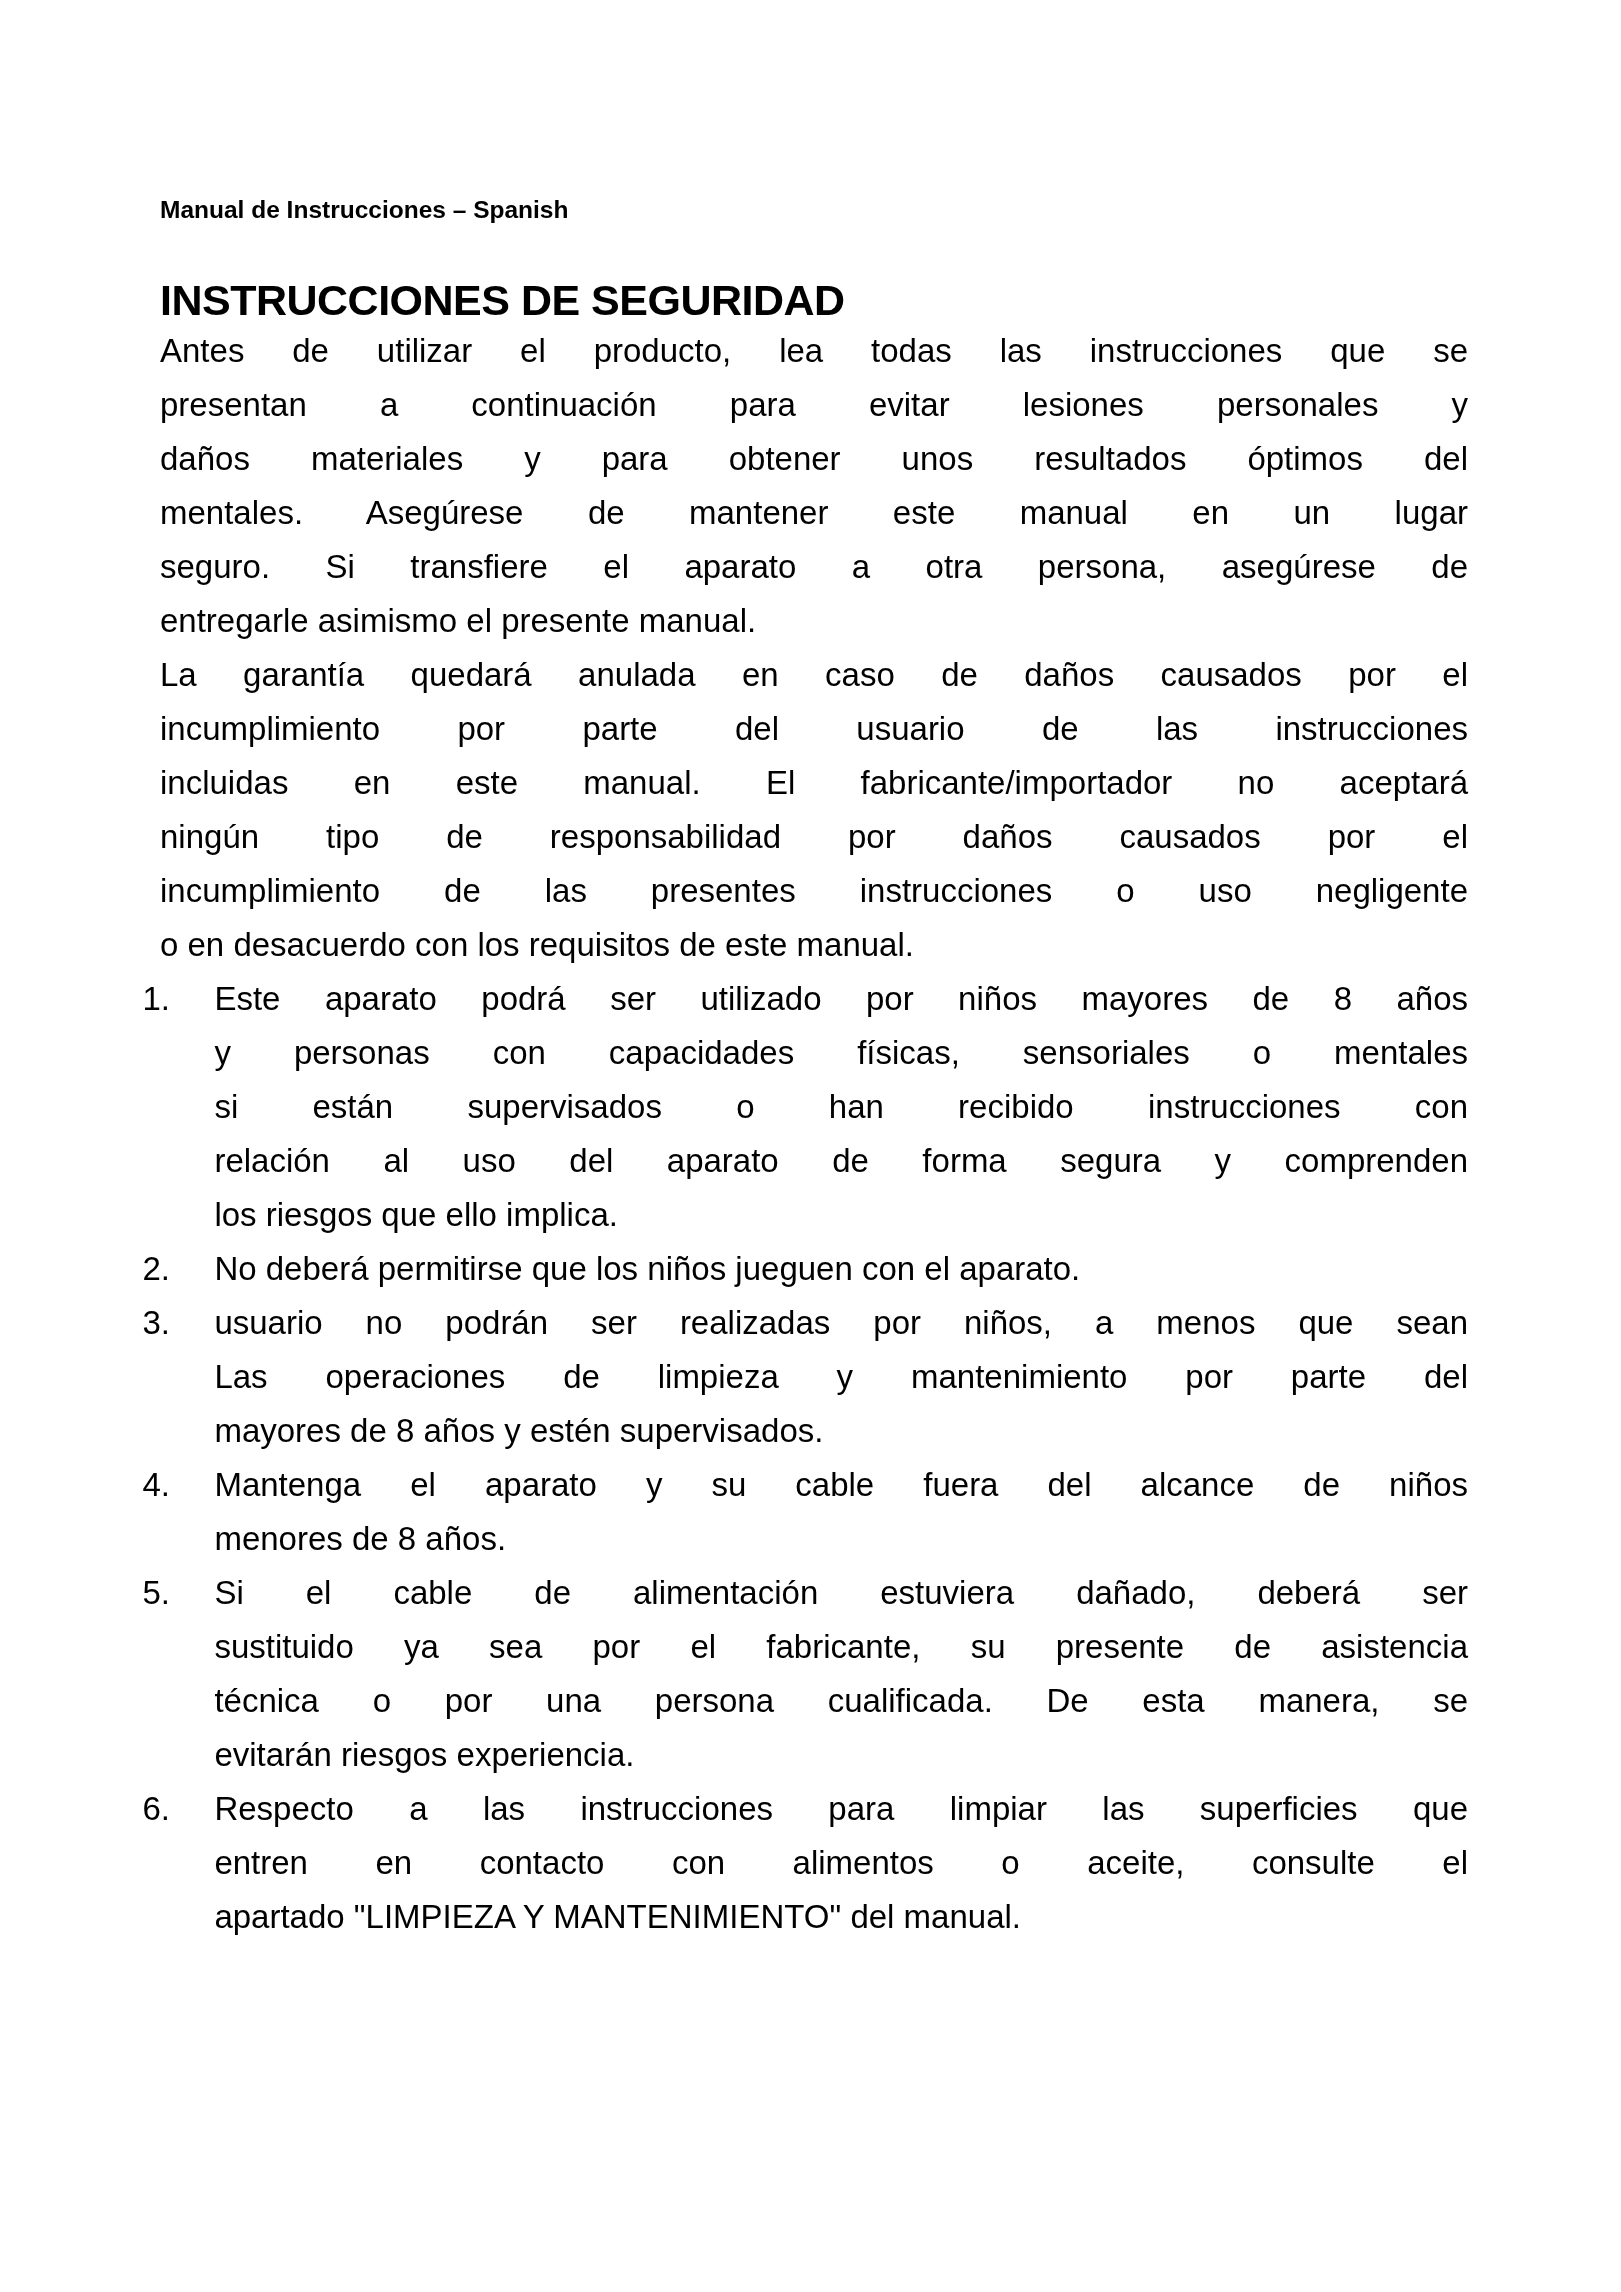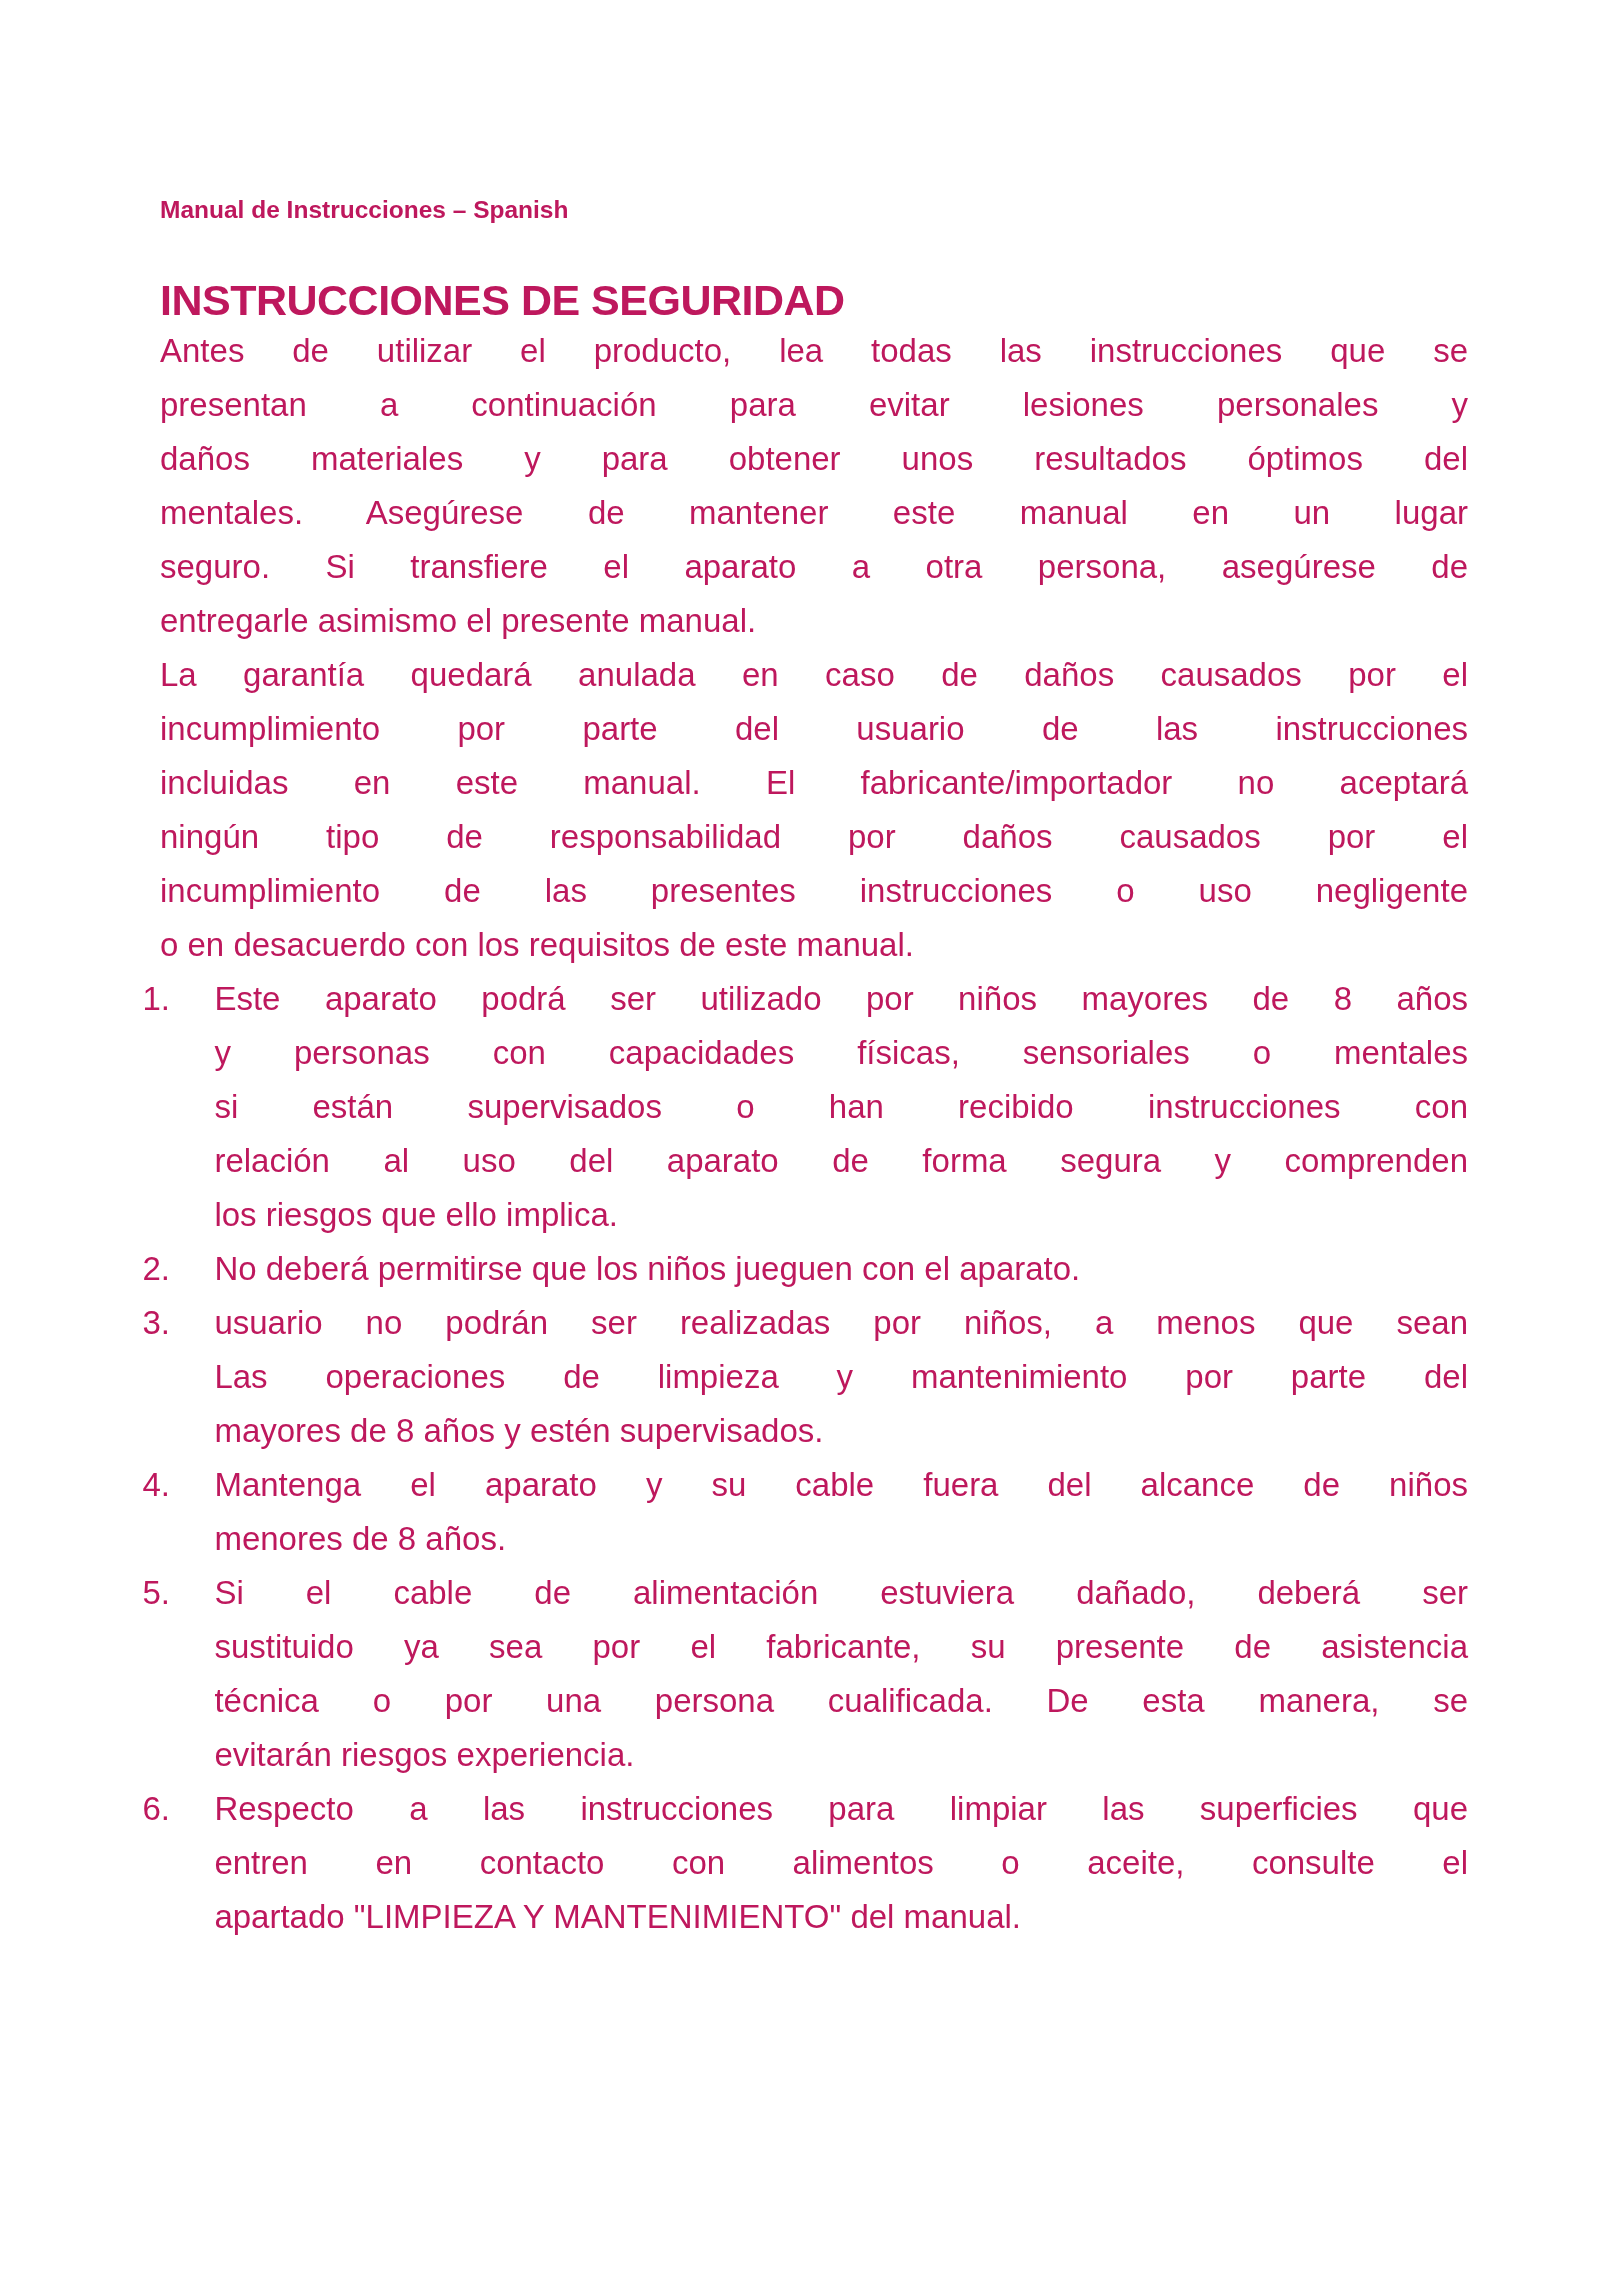--- a/index.html
+++ b/index.html
@@ -5,21 +5,21 @@
   html, body {
     margin: 0;
     padding: 0;
     background: #ffffff;
   }
   .page {
     position: relative;
     width: 1621px;
     height: 1984px;
     background: #ffffff;
-    color: #be185d;
+    color: #000000;
     font-family: "Liberation Sans", sans-serif;
     overflow: hidden;
   }
   .doc-header {
     position: absolute;
     left: 160px;
     top: 197px;
     font-size: 24.5px;
     line-height: 26.5px;
     font-weight: 700;

